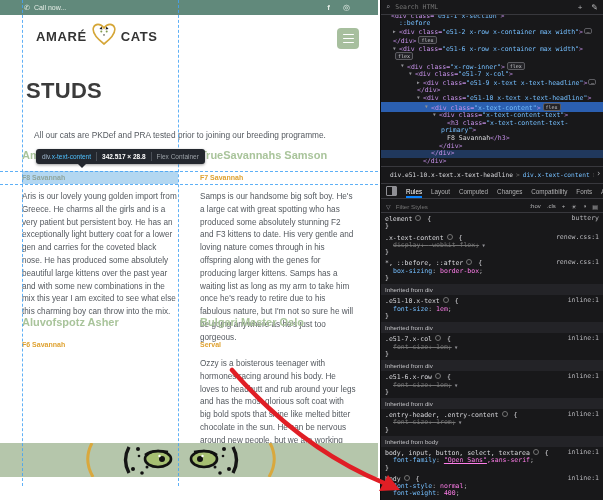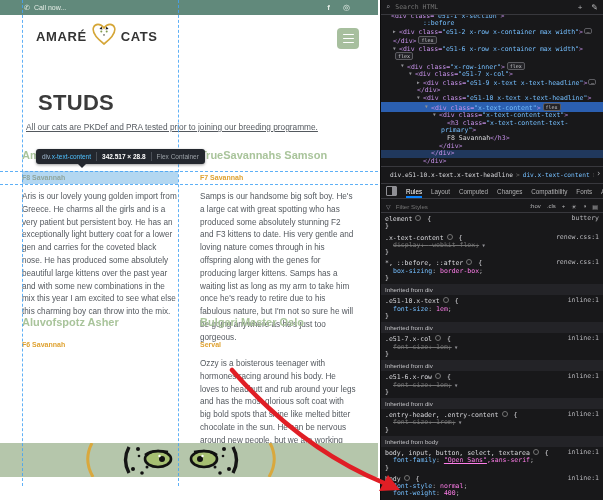--- a/index.html
+++ b/index.html
@@ -7,22 +7,22 @@
 
   
   .webpage{position:absolute;left:0;top:0;width:378px;height:500px;background:#fff;overflow:hidden;}
   .topbar{position:absolute;left:0;top:0;width:378px;height:15px;background:#61897b;display:flex;align-items:center;padding:0 10px;box-sizing:border-box;color:#e4ede6;font-size:7px;}
   .topbar .call{display:flex;align-items:center;gap:4px;margin-left:14px;}
   .topbar .socials{margin-left:auto;display:flex;gap:13px;margin-right:18px;font-size:8px;}
   .logo{position:absolute;left:22px;top:22px;display:flex;align-items:center;gap:4px;padding-left:14px;}
   .logo .word{font-size:13px;font-weight:700;letter-spacing:.6px;color:#333;}
   .menu-btn{position:absolute;left:337px;top:28px;width:22px;height:21px;background:#a7bf9e;border-radius:4px;border:0;display:flex;flex-direction:column;justify-content:center;align-items:center;gap:2.5px;cursor:pointer;}
   .menu-btn i{display:block;width:11px;height:1.6px;background:#fff;border-radius:1px;}
-  .page-title{position:absolute;left:22px;top:74px;font-size:22px;font-weight:800;color:#3b3b3b;letter-spacing:.3px;margin:16px;}
-  .intro{position:absolute;left:22px;top:118px;width:340px;font-size:8.3px;color:#54595f;margin:4px;text-decoration:underline;}
+  .page-title{position:absolute;left:22px;top:74px;font-size:22px;font-weight:800;color:#3b3b3b;letter-spacing:.3px;margin:4px;}
+  .intro{position:absolute;left:22px;top:118px;width:340px;font-size:8.3px;color:#54595f;margin:12px;}
 
   .studs-grid{position:absolute;left:22px;top:148px;width:334px;display:grid;grid-template-columns:156px 156px;column-gap:22px;grid-template-rows:167px auto;}
   .card h3{margin:0;height:23px;font-size:11px;font-weight:700;color:#a9c49b;line-height:1.3;box-sizing:border-box;}
   .card .sub{height:13px;display:flex;align-items:center;font-size:7px;font-weight:700;color:#dfa231;box-sizing:border-box;}
   .card.hl .sub{background:#b3d7f1;color:#8fa59c;}
   .card p{margin:7px 0 0;font-size:8.2px;line-height:1.56;color:#54595f;}
 
   
   .vdash{position:absolute;top:0;height:486px;width:0;border-left:1px dashed #44a3f5;opacity:.85;}
   .hdash{position:absolute;left:0;width:378px;height:0;border-top:1px dashed #44a3f5;opacity:.85;}
@@ -49,21 +49,21 @@
 
   .tree{position:absolute;top:15px;left:0;right:0;height:151px;overflow:hidden;font-size:6.5px;line-height:1.06;}
   .trow{padding:0.5px 2px;white-space:normal;cursor:pointer;}
   .trow.cut{margin-top:-3px;}
   .trow.sel{background:#2b5fb0;}
   .trow.selc{background:rgba(43,95,176,.45);}
   .arw{display:inline-block;width:6px;color:#8f8f94;font-size:4.5px;vertical-align:1px;}
   .tg{color:#c691e9;text-align:right;}
   .st{color:#75bfff;}
   .tx{color:#d7d7db;}
-  .ps{color:#75bfff;margin-left:24px;}
+  .ps{color:#75bfff;}
   .ellb{display:inline-block;border:1px solid #5c5c61;border-radius:2px;font-size:5px;line-height:4px;padding:0 1.5px;color:#9a9a9e;vertical-align:1px;margin:0 1px;}
   .fbadge{display:inline-block;border:1px solid #5c5c61;border-radius:2px;font-size:5px;line-height:6px;padding:0 2px;color:#c8c8cc;margin-left:2px;vertical-align:0.5px;background:#232327;}
 
   .crumbs{position:absolute;top:166px;left:0;right:0;height:16px;border-top:1px solid #38383d;background:#18181a;display:flex;align-items:center;gap:3px;padding:0 9px;font-size:6.2px;white-space:nowrap;overflow:hidden;box-sizing:border-box;}
   .crumb{color:#d7d7db;cursor:pointer;}
   .crumb.active{color:#75bfff;}
   .csep{color:#737373;}
   .cnav{position:absolute;top:168px;color:#b1b1b3;font-size:8px;z-index:3;background:#18181a;cursor:pointer;line-height:11px;}
   .cnav.right{right:0;padding:0 2px;}
 

